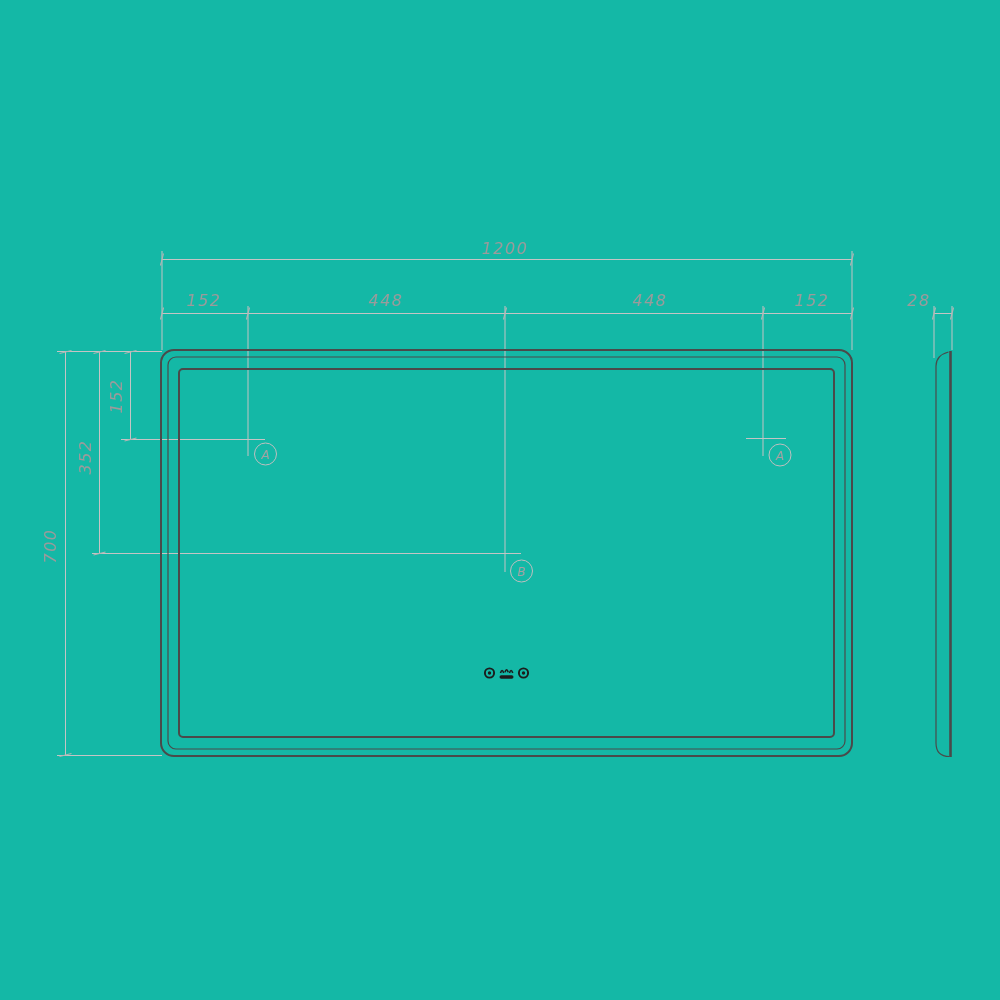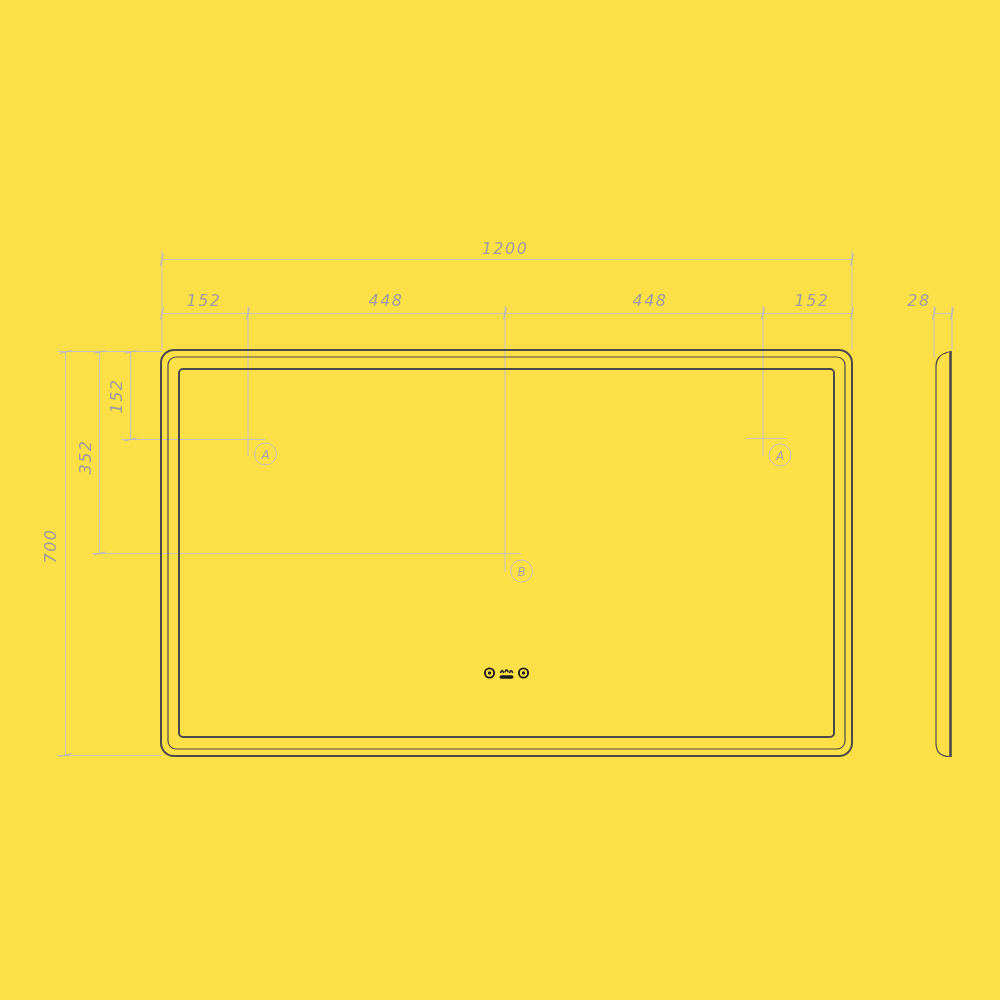--- a/index.html
+++ b/index.html
@@ -8,21 +8,21 @@
     background: #ffffff;
     width: 1000px;
     height: 1000px;
     overflow: hidden;
     font-family: "DejaVu Sans", "Liberation Sans", sans-serif;
   }
   .stage {
     position: relative;
     width: 1000px;
     height: 1000px;
-    background: #fde047;
+    background: #14b8a6;
   }
   svg { display: block; }
 
   
   .dimline {
     stroke: #c4c4c4;
     stroke-width: 1;
     fill: none;
   }
   .tick {

